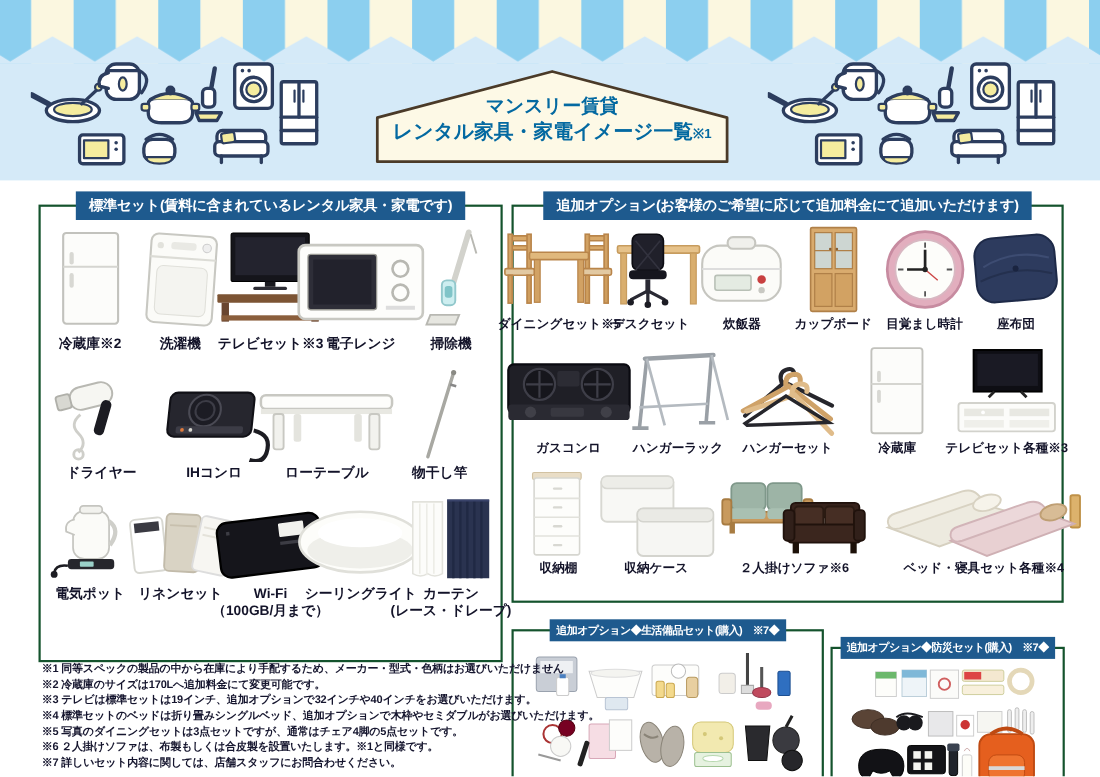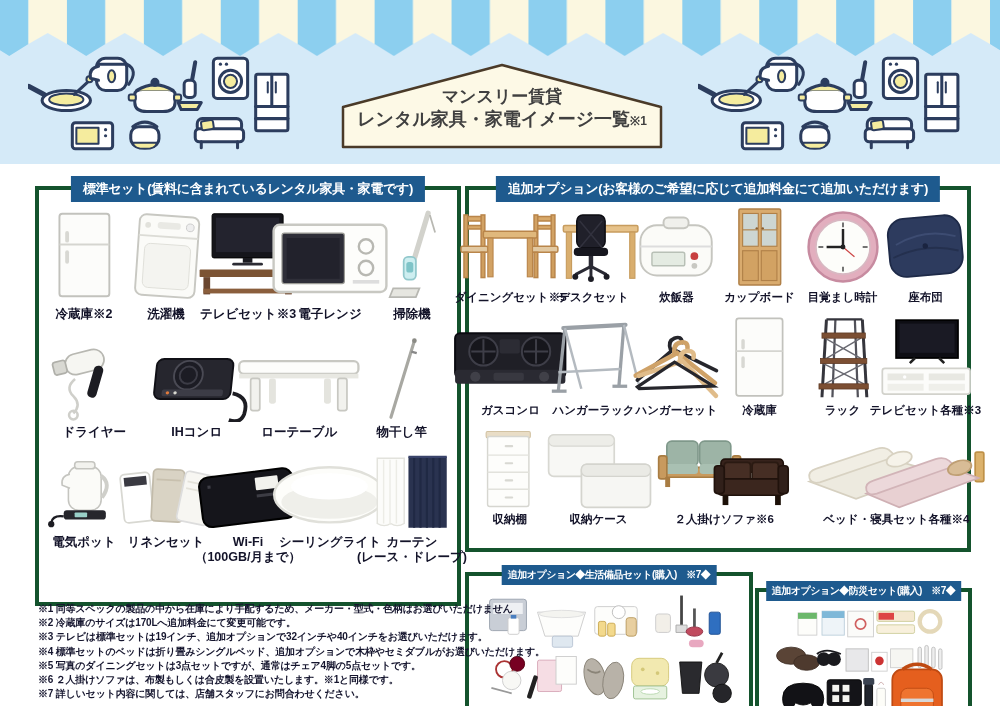--- a/index.html
+++ b/index.html
@@ -9,27 +9,27 @@
   
   .top-band{position:absolute;left:0;top:0;width:1000px;height:164px;background:#d5eaf8;}
   .awning{position:absolute;left:0;top:0;width:1000px;height:58px;display:block;}
   .doodles{position:absolute;top:50px;width:272px;height:106px;}
   .doodles svg{width:100%;height:100%;display:block;}
   .doodles-left{left:28px;}
   .doodles-right{left:698px;}
 
   .title-box{position:absolute;left:341px;top:62px;width:322px;height:88px;}
   .title-box .plaque{position:absolute;inset:0;width:100%;height:100%;}
-  .title-text{position:absolute;left:0;right:0;top:24px;text-align:center;color:#404040;font-weight:bold;line-height:1.3;}
+  .title-text{position:absolute;left:0;right:0;top:24px;text-align:center;color:#0369a1;font-weight:bold;line-height:1.3;}
   .title-text .t1{font-size:17px;}
   .title-text .t2{font-size:18px;}
   .title-text .note{font-size:12px;font-weight:bold;}
 
   
-  .panel{position:absolute;background:#fff;border:4px solid #14532d;}
+  .panel{position:absolute;background:#fff;border:2px solid #14532d;}
   .panel-std{left:35px;top:186px;width:418px;height:412px;}
   .panel-opt{left:465px;top:186px;width:498px;height:358px;}
   .panel-life{left:465px;top:556px;width:280px;height:138px;margin-top:16px;}
   .panel-bousai{left:755px;top:588px;width:209px;height:138px;}
 
   .panel-header{position:absolute;top:-14px;left:50%;transform:translateX(-50%);
     background:#1e5a8e;color:#fff;font-weight:bold;font-size:13px;
     padding:4px 12px;white-space:nowrap;letter-spacing:-0.3px;}
   .panel-header.small{font-size:10px;padding:3px 6px;top:-11px;letter-spacing:-0.5px;}
 
@@ -559,37 +559,20 @@
               <rect x="13" y="4" width="54" height="90" rx="3" fill="#fcfcfa" stroke="#c2c2bd" stroke-width="2"></rect>
               <line x1="13" y1="42" x2="67" y2="42" stroke="#d5d5d0" stroke-width="2"></line>
               <rect x="19" y="28" width="4" height="12" rx="2" fill="#d8d8d3"></rect>
               <rect x="19" y="48" width="4" height="14" rx="2" fill="#d8d8d3"></rect>
             </svg>
           </div>
           <div class="lbl">冷蔵庫</div>
         </div>
         <div class="cell">
           <div class="thumb">
-            <svg viewBox="0 0 95 115">
-              <line x1="26" y1="6" x2="20" y2="110" stroke="#35353c" stroke-width="4"></line>
-              <line x1="74" y1="6" x2="80" y2="110" stroke="#35353c" stroke-width="4"></line>
-              <line x1="38" y1="6" x2="34" y2="110" stroke="#52525a" stroke-width="3"></line>
-              <line x1="64" y1="6" x2="68" y2="110" stroke="#52525a" stroke-width="3"></line>
-              <line x1="26" y1="6" x2="74" y2="6" stroke="#35353c" stroke-width="3"></line>
-              <path d="M24 31 L72 58 M72 31 L26 58" stroke="#6a6a72" stroke-width="2"></path>
-              <path d="M22 65 L76 92 M76 65 L24 92" stroke="#6a6a72" stroke-width="2"></path>
-              <rect x="20" y="24" width="58" height="7" fill="#7c4f33" stroke="#5e3a24"></rect>
-              <rect x="18" y="58" width="62" height="7" fill="#7c4f33" stroke="#5e3a24"></rect>
-              <rect x="16" y="92" width="66" height="7" fill="#7c4f33" stroke="#5e3a24"></rect>
-            </svg>
-          </div>
-          <div class="lbl">ラック</div>
-        </div>
-        <div class="cell">
-          <div class="thumb">
             <svg viewBox="0 0 125 100">
               <rect x="28" y="6" width="72" height="44" fill="#0e0e14" stroke="#000" stroke-width="2"></rect>
               <rect x="32" y="10" width="64" height="34" fill="#1a1a24"></rect>
               <path d="M50 50 l-6 6 M78 50 l6 6" stroke="#222" stroke-width="3"></path>
               <rect x="12" y="62" width="102" height="30" rx="3" fill="#fcfcfa" stroke="#d2d2cc" stroke-width="2"></rect>
               <rect x="18" y="68" width="42" height="8" fill="#e8e8e2"></rect>
               <rect x="66" y="68" width="42" height="8" fill="#e8e8e2"></rect>
               <rect x="18" y="80" width="42" height="8" fill="#efefea"></rect>
               <rect x="66" y="80" width="42" height="8" fill="#efefea"></rect>
               <circle cx="38" cy="72" r="2" fill="#fff"></circle>

